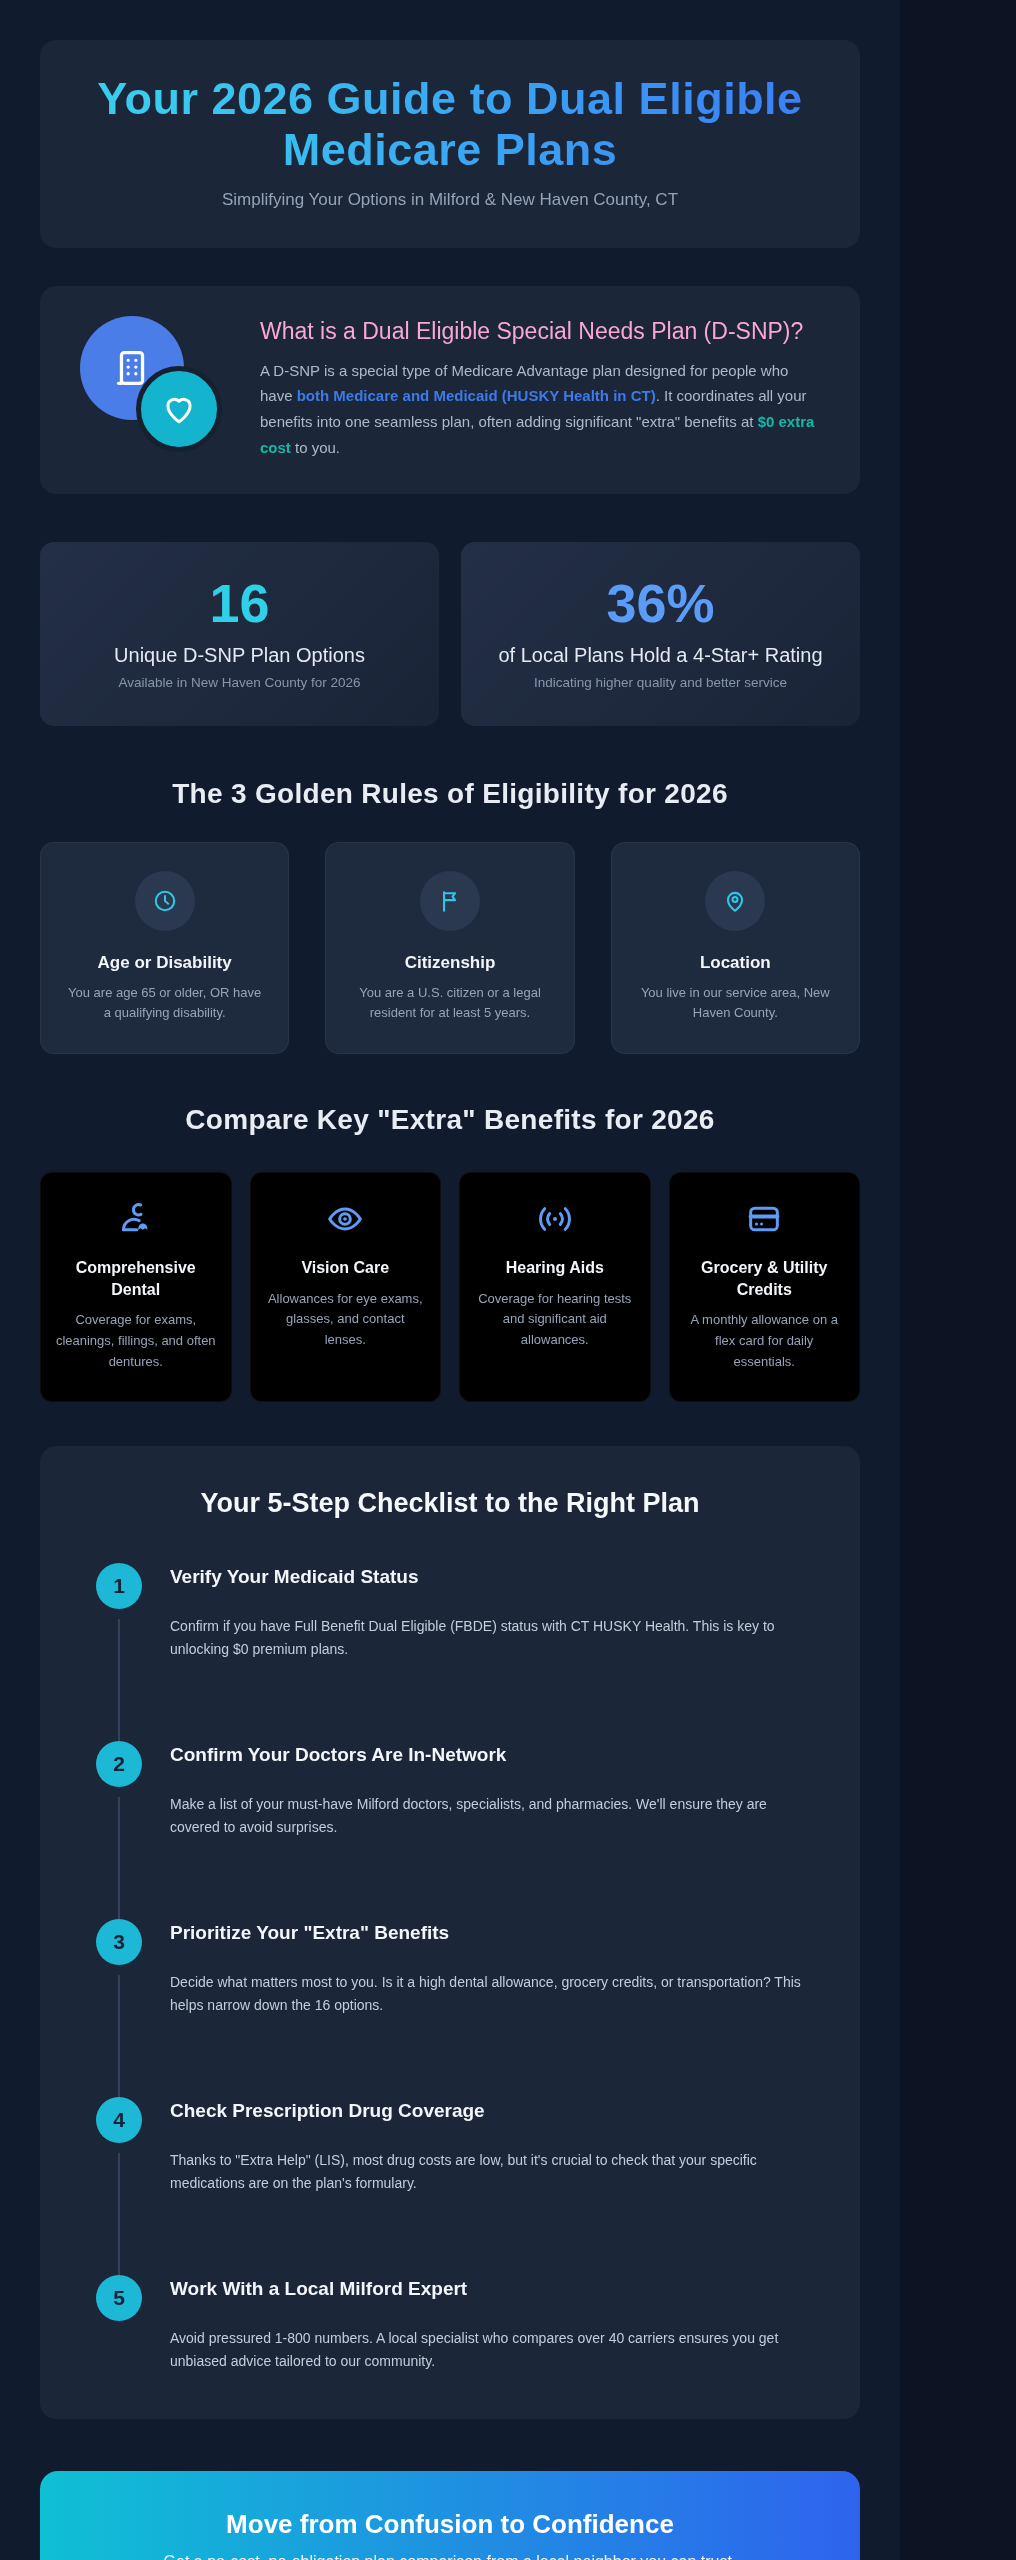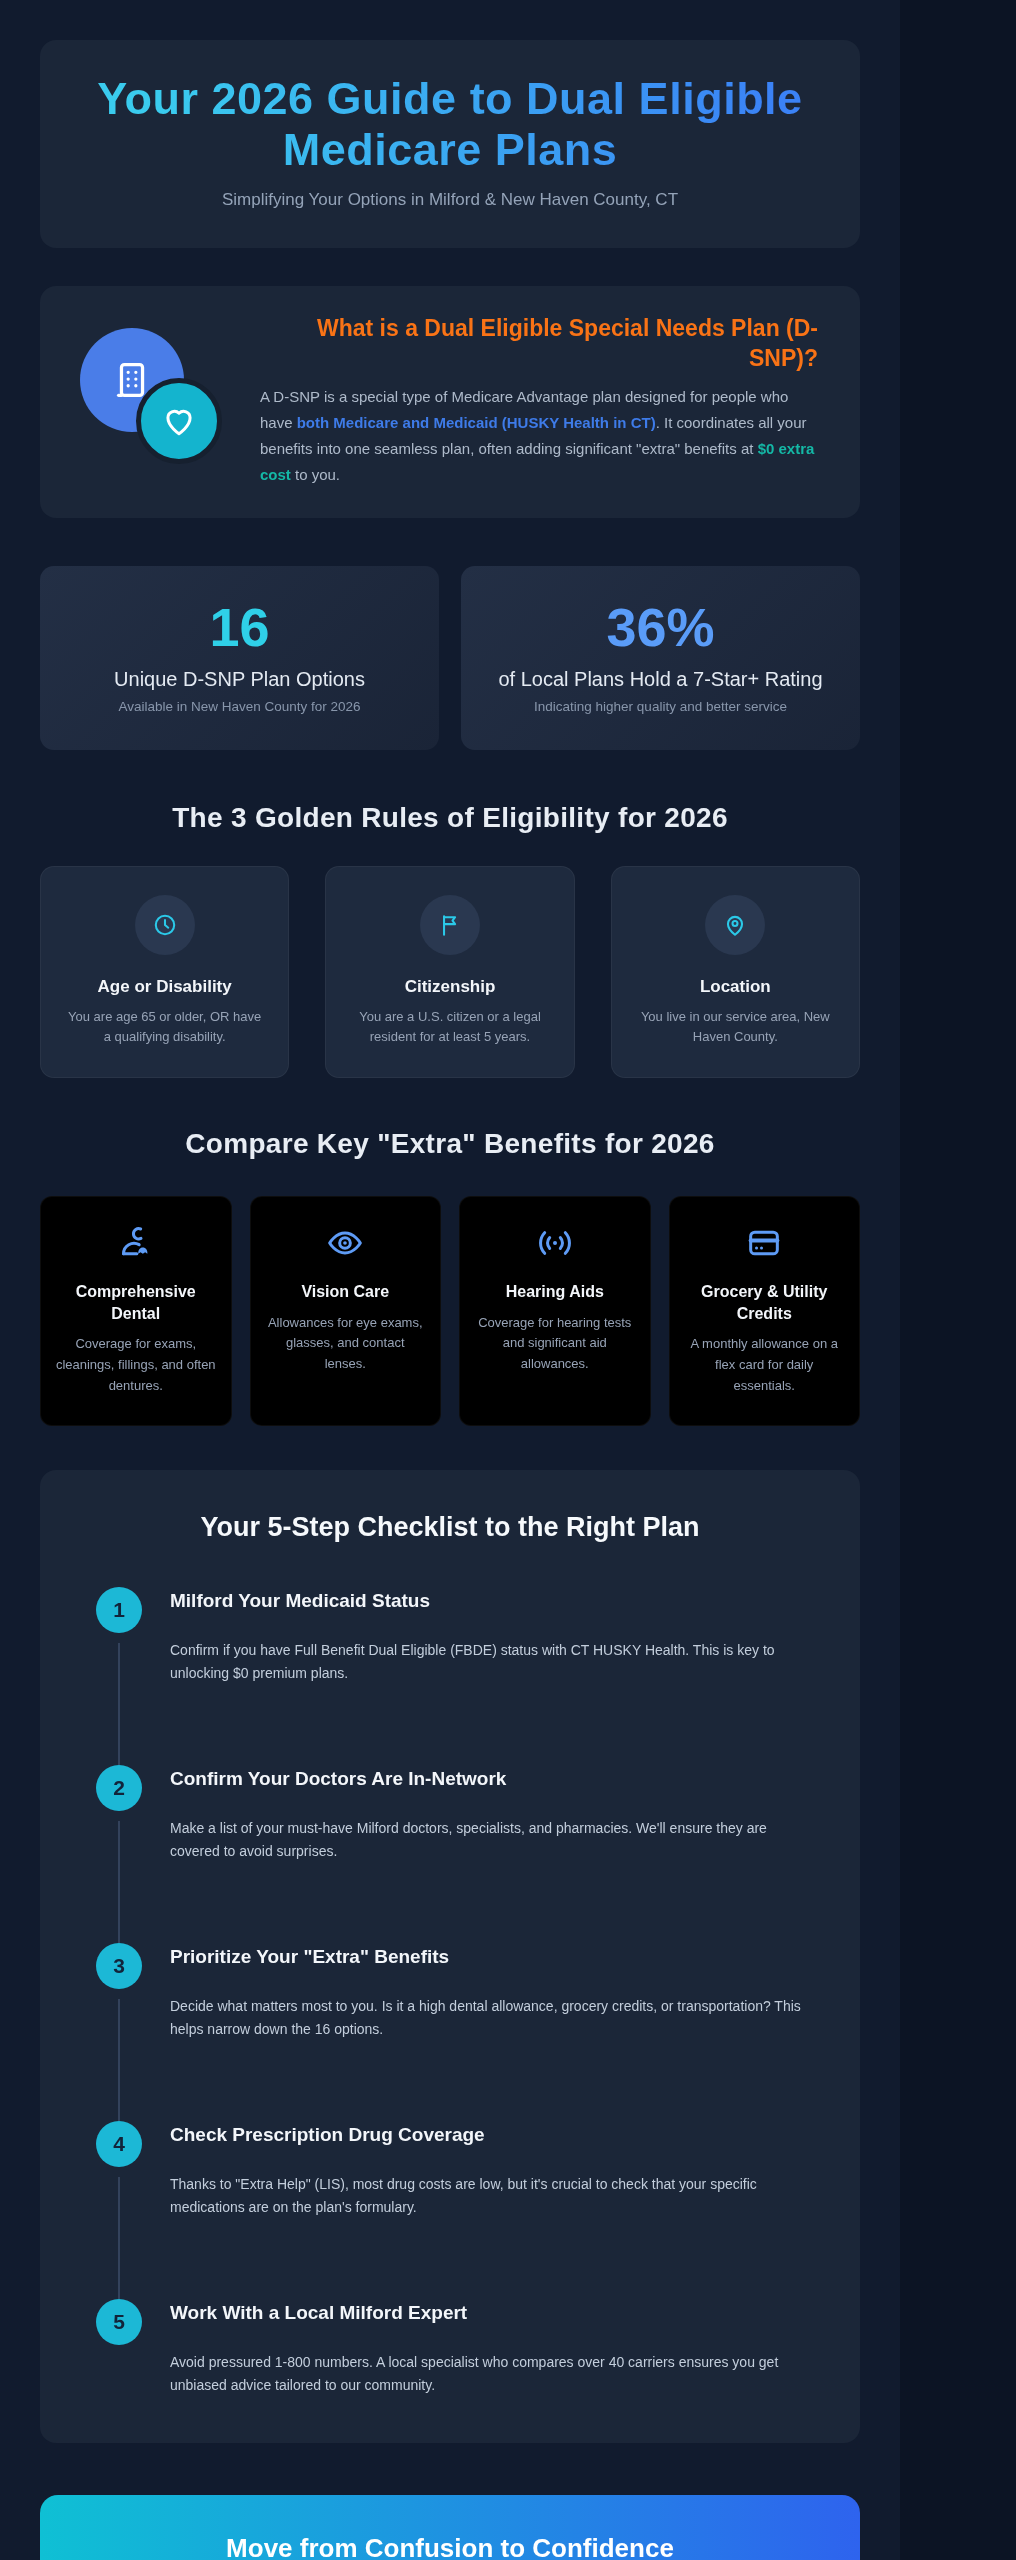--- a/index.html
+++ b/index.html
@@ -26,21 +26,21 @@
   .icon-cluster { position:relative; width:150px; height:150px; flex:0 0 150px; }
   .circle-blue {
     position:absolute; top:2px; left:6px; width:104px; height:104px; border-radius:50%;
     background:#4A7DE8; display:flex; align-items:center; justify-content:center; color:#fff;
   }
   .circle-cyan {
     position:absolute; top:52px; left:62px; width:86px; height:86px; border-radius:50%;
     background:#14B4CE; border:5px solid #16202F;
     display:flex; align-items:center; justify-content:center; color:#fff;
   }
-  .intro-heading { font-size:23px; font-weight:bold; color:#f97316; line-height:1.3;text-align:right; }
+  .intro-heading { font-size:23px; font-weight:normal; color:#f9a8d4; line-height:1.3; }
   .intro-body { margin-top:11px; font-size:15px; line-height:1.72; color:#AEBACA; max-width:700px; }
   .bold-blue { color:#3E7BE8; font-weight:bold; }
   .bold-cyan { color:#14b8a6; font-weight:bold; }
 
   
   .stats-row { margin-top:48px; display:flex; gap:22px; }
   .stat-card {
     flex:1; border-radius:14px; padding:34px 20px 36px; text-align:center;
     background:linear-gradient(135deg,#232F45 0%,#1A2437 100%);
   }
@@ -135,21 +135,21 @@
   </div>
 
   <div class="stats-row">
     <div class="stat-card">
       <div class="stat-value cyan">16</div>
       <div class="stat-label">Unique D-SNP Plan Options</div>
       <div class="stat-sub">Available in New Haven County for 2026</div>
     </div>
     <div class="stat-card">
       <div class="stat-value blue">36%</div>
-      <div class="stat-label">of Local Plans Hold a 7-Star+ Rating</div>
+      <div class="stat-label">of Local Plans Hold a 4-Star+ Rating</div>
       <div class="stat-sub">Indicating higher quality and better service</div>
     </div>
   </div>
 
   <div class="rules-section">
     <h2 class="section-heading">The 3 Golden Rules of Eligibility for 2026</h2>
     <div class="rules-row">
       <div class="rule-card">
         <div class="rule-icon-circle">
           <svg width="26" height="26" viewBox="0 0 24 24" fill="none" stroke="currentColor" stroke-width="1.9" stroke-linecap="round" stroke-linejoin="round">
@@ -239,21 +239,21 @@
   <div class="card checklist-card">
     <h2 class="checklist-heading">Your 5-Step Checklist to the Right Plan</h2>
     <div class="steps">
 
       <div class="step">
         <div class="step-rail">
           <div class="step-circle">1</div>
           <div class="rail-line"></div>
         </div>
         <div class="step-body">
-          <div class="step-title">Milford Your Medicaid Status</div>
+          <div class="step-title">Verify Your Medicaid Status</div>
           <div class="step-text">Confirm if you have Full Benefit Dual Eligible (FBDE) status with CT HUSKY Health. This is key to unlocking $0 premium plans.</div>
         </div>
       </div>
 
       <div class="step">
         <div class="step-rail">
           <div class="step-circle">2</div>
           <div class="rail-line"></div>
         </div>
         <div class="step-body">

